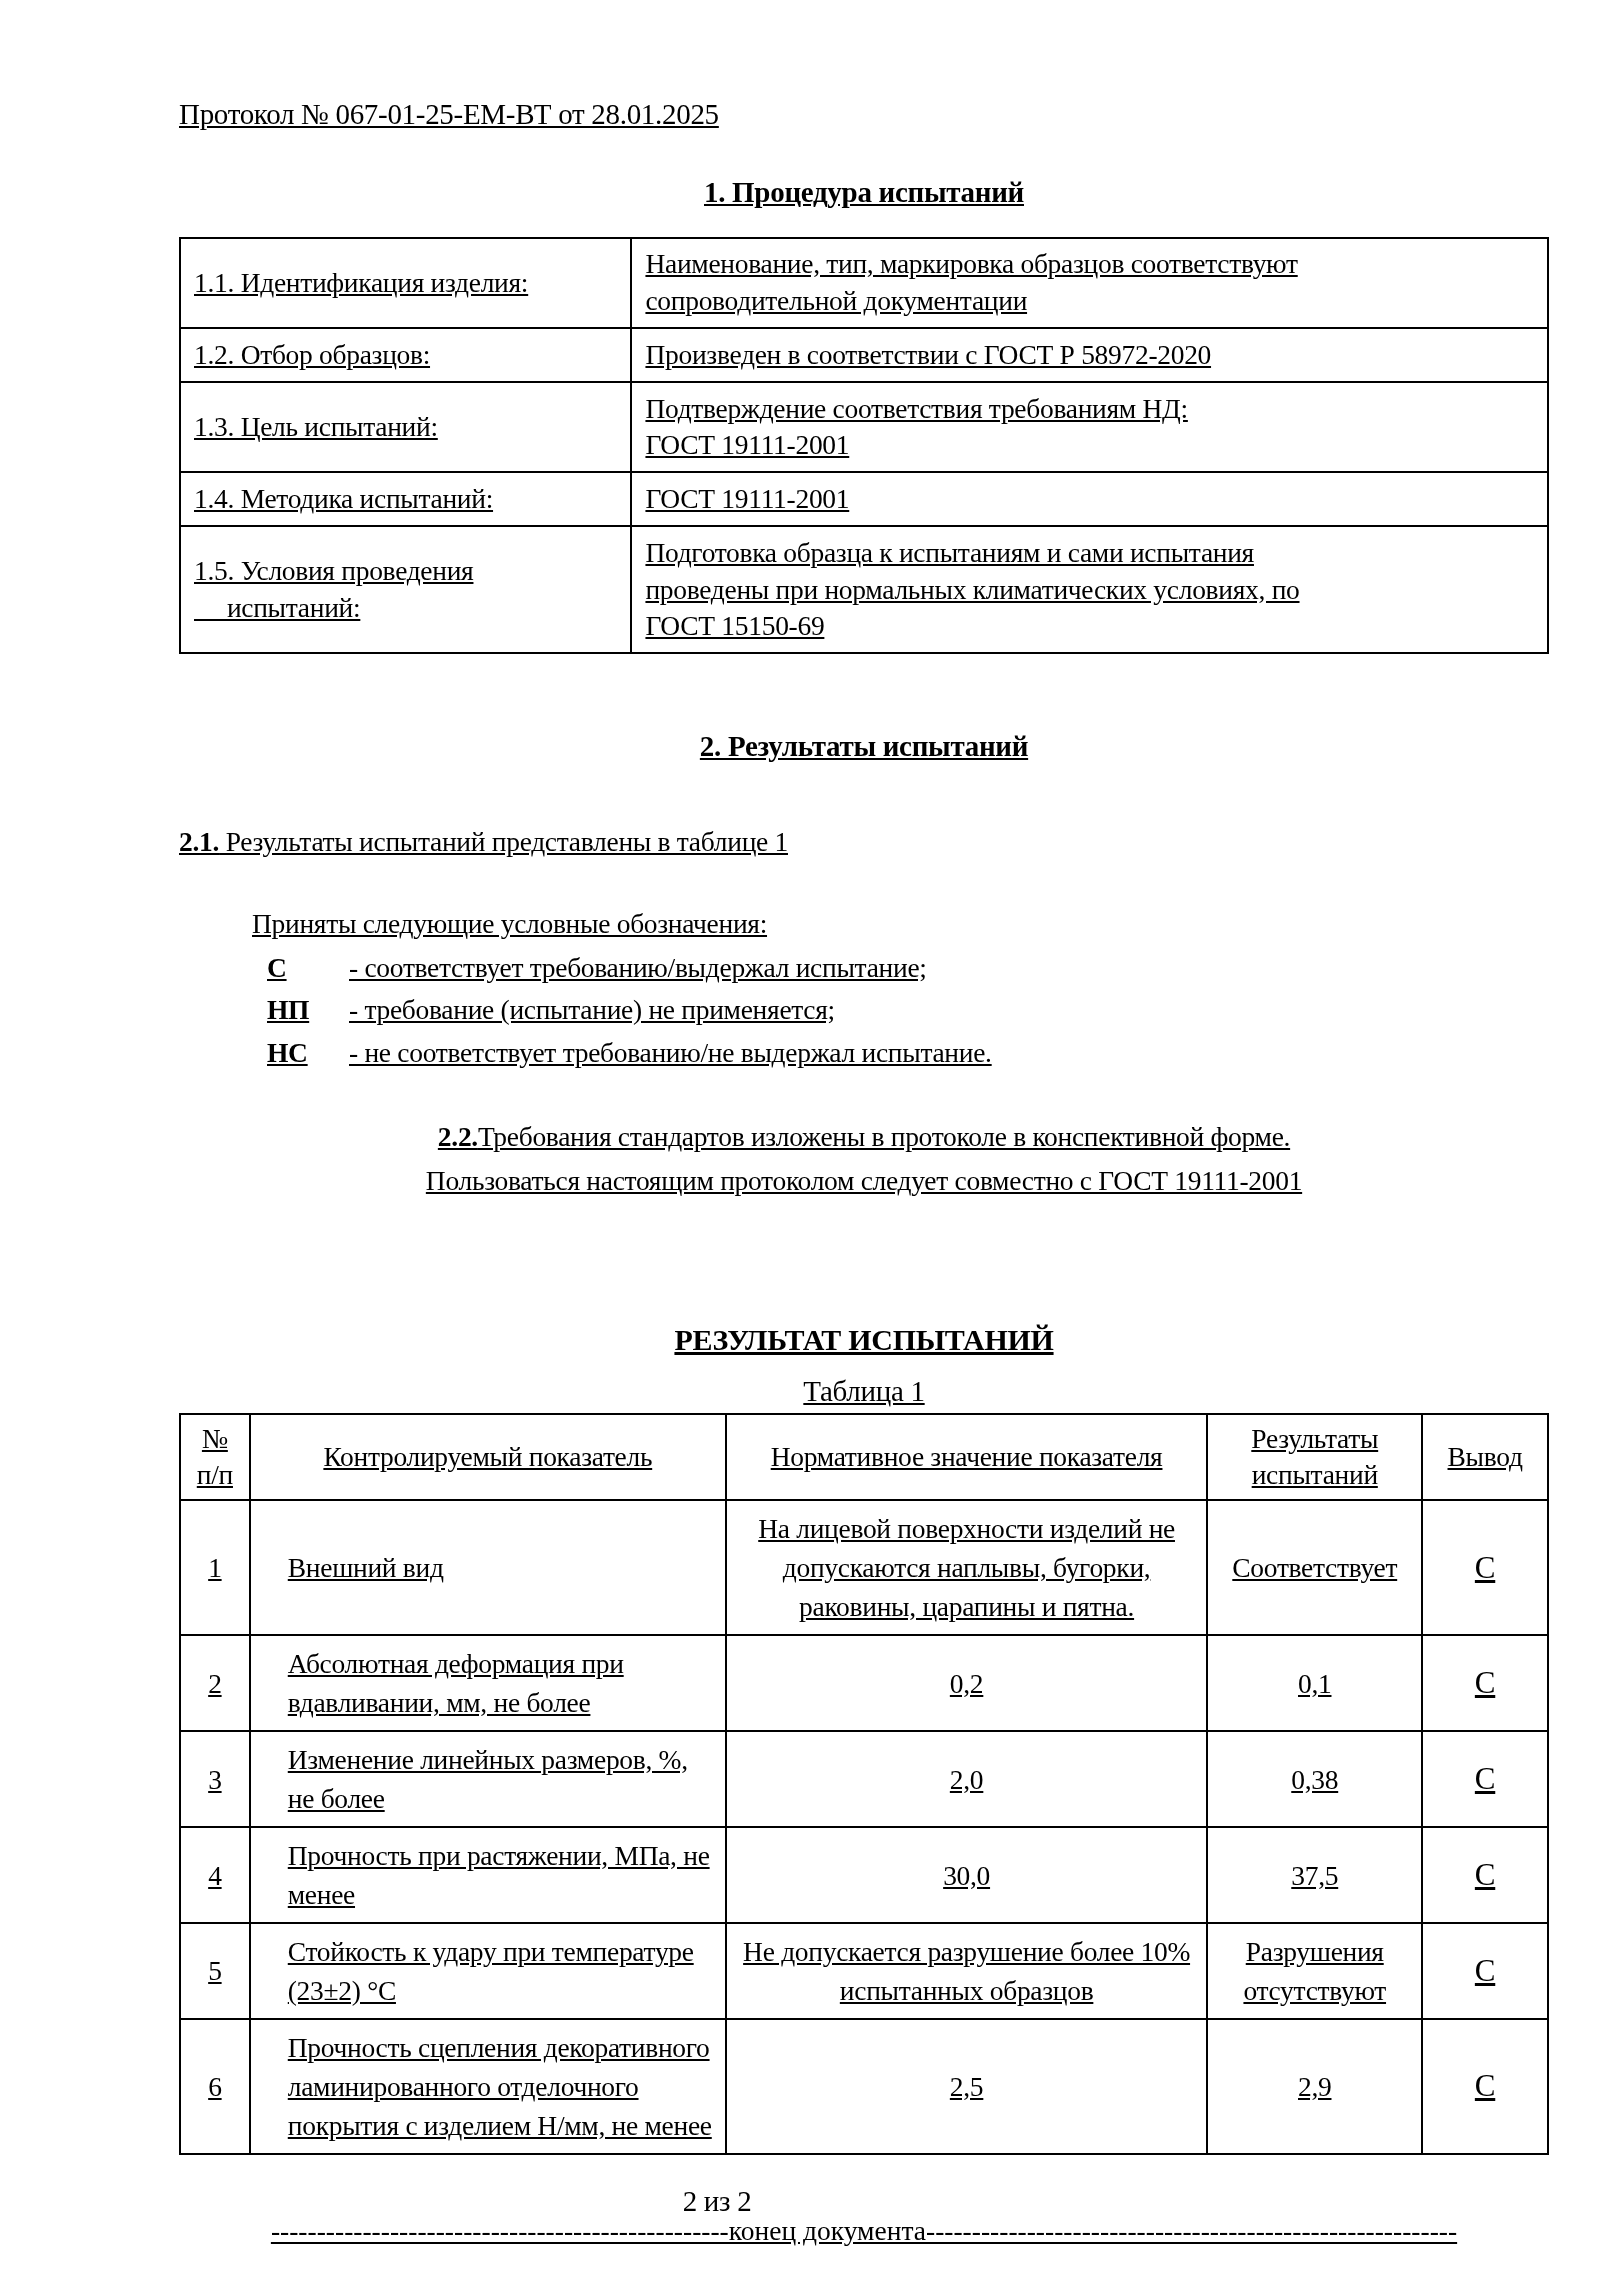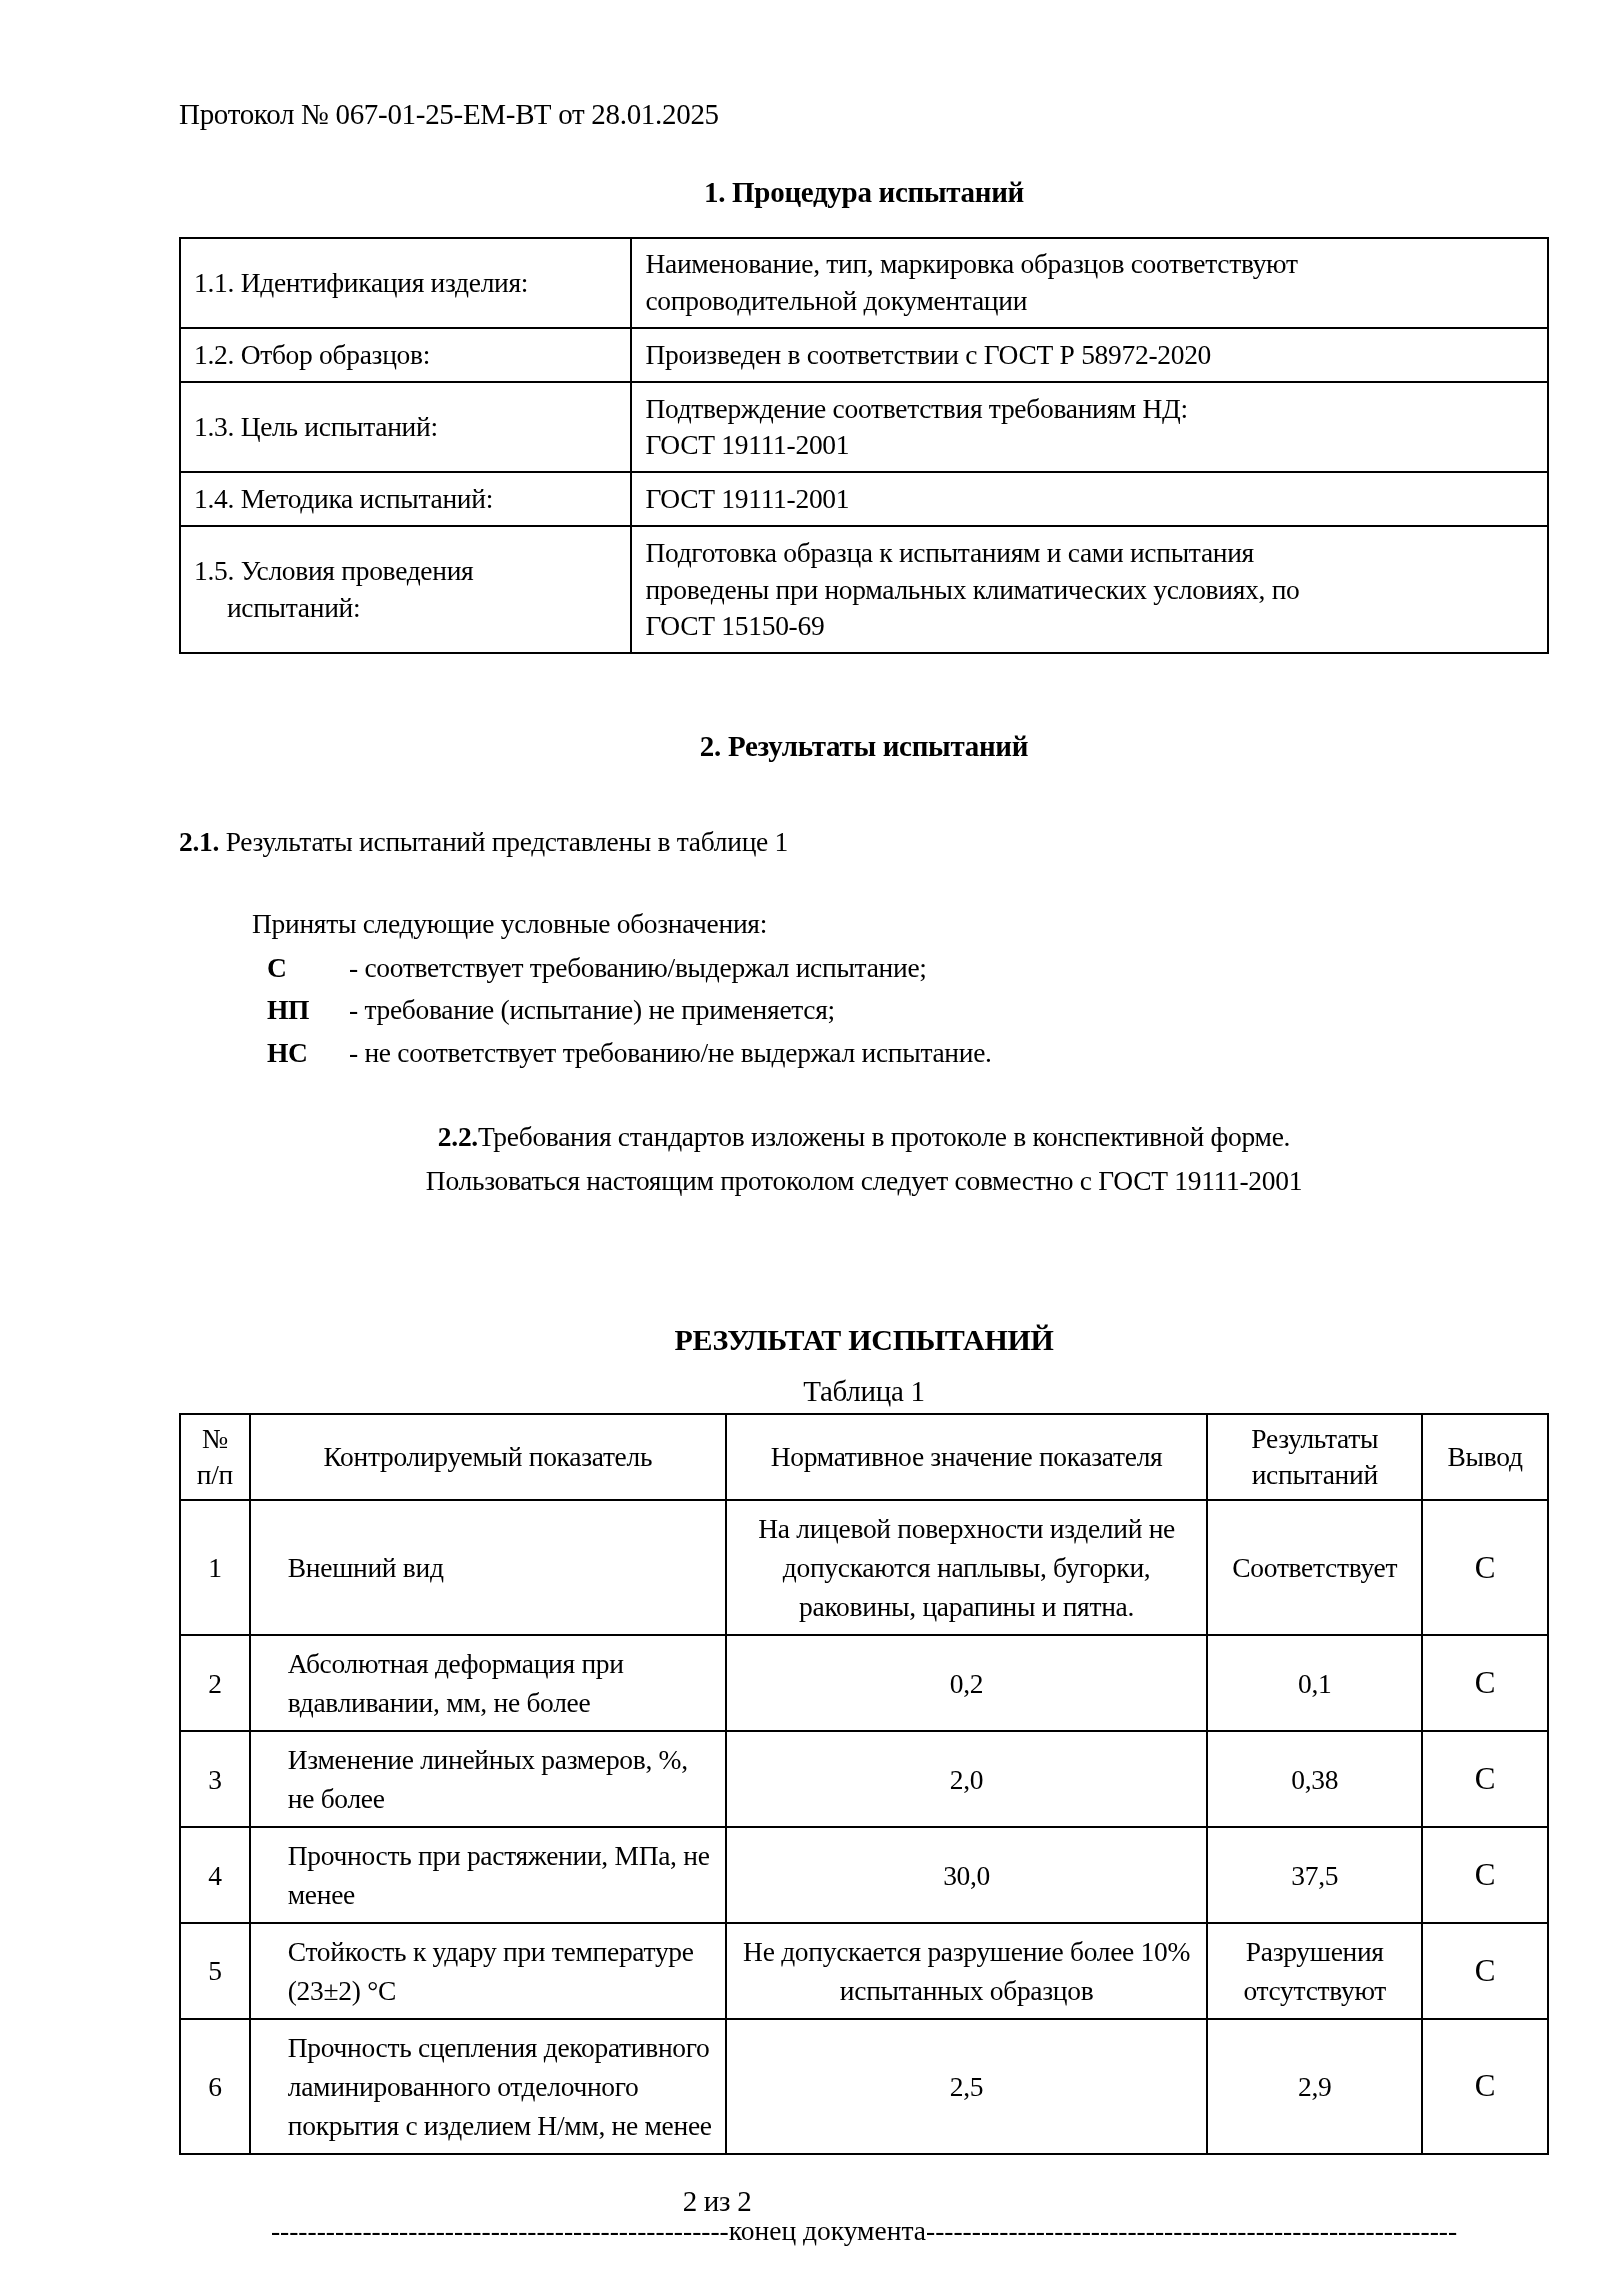--- a/index.html
+++ b/index.html
@@ -1,21 +1,21 @@
 <!DOCTYPE html>
 <html lang="ru" style="font-size:10.5px"><head>
 <meta charset="utf-8">
 <style>
   html,body{margin:0;padding:0;}
   body{
     width:1623px;height:2295px;background:#ffffff;color:#000000;
     font-family:"Liberation Serif","DejaVu Serif",serif;
     font-size:27.5px;letter-spacing:-0.3px;position:relative;overflow:hidden;
   }
-  .content{position:absolute;left:179px;top:98px;width:1370px;}
+  .content{position:absolute;left:179px;top:98px;width:1370px;text-decoration:underline;}
   .doc-header{font-size:29px;}
   .section-title{text-align:center;font-weight:bold;font-size:29px;}
   .s1{margin-top:45px;}
   .s2{margin-top:76px;}
   table{border-collapse:collapse;width:100%;table-layout:fixed;}
   td,th{border:2.6px solid #000;}
   .pl{white-space:pre-line;}
   
   .proc-table{margin-top:27.5px;}
   .proc-table td{padding:7.9px 13px;vertical-align:middle;line-height:1.32;}

